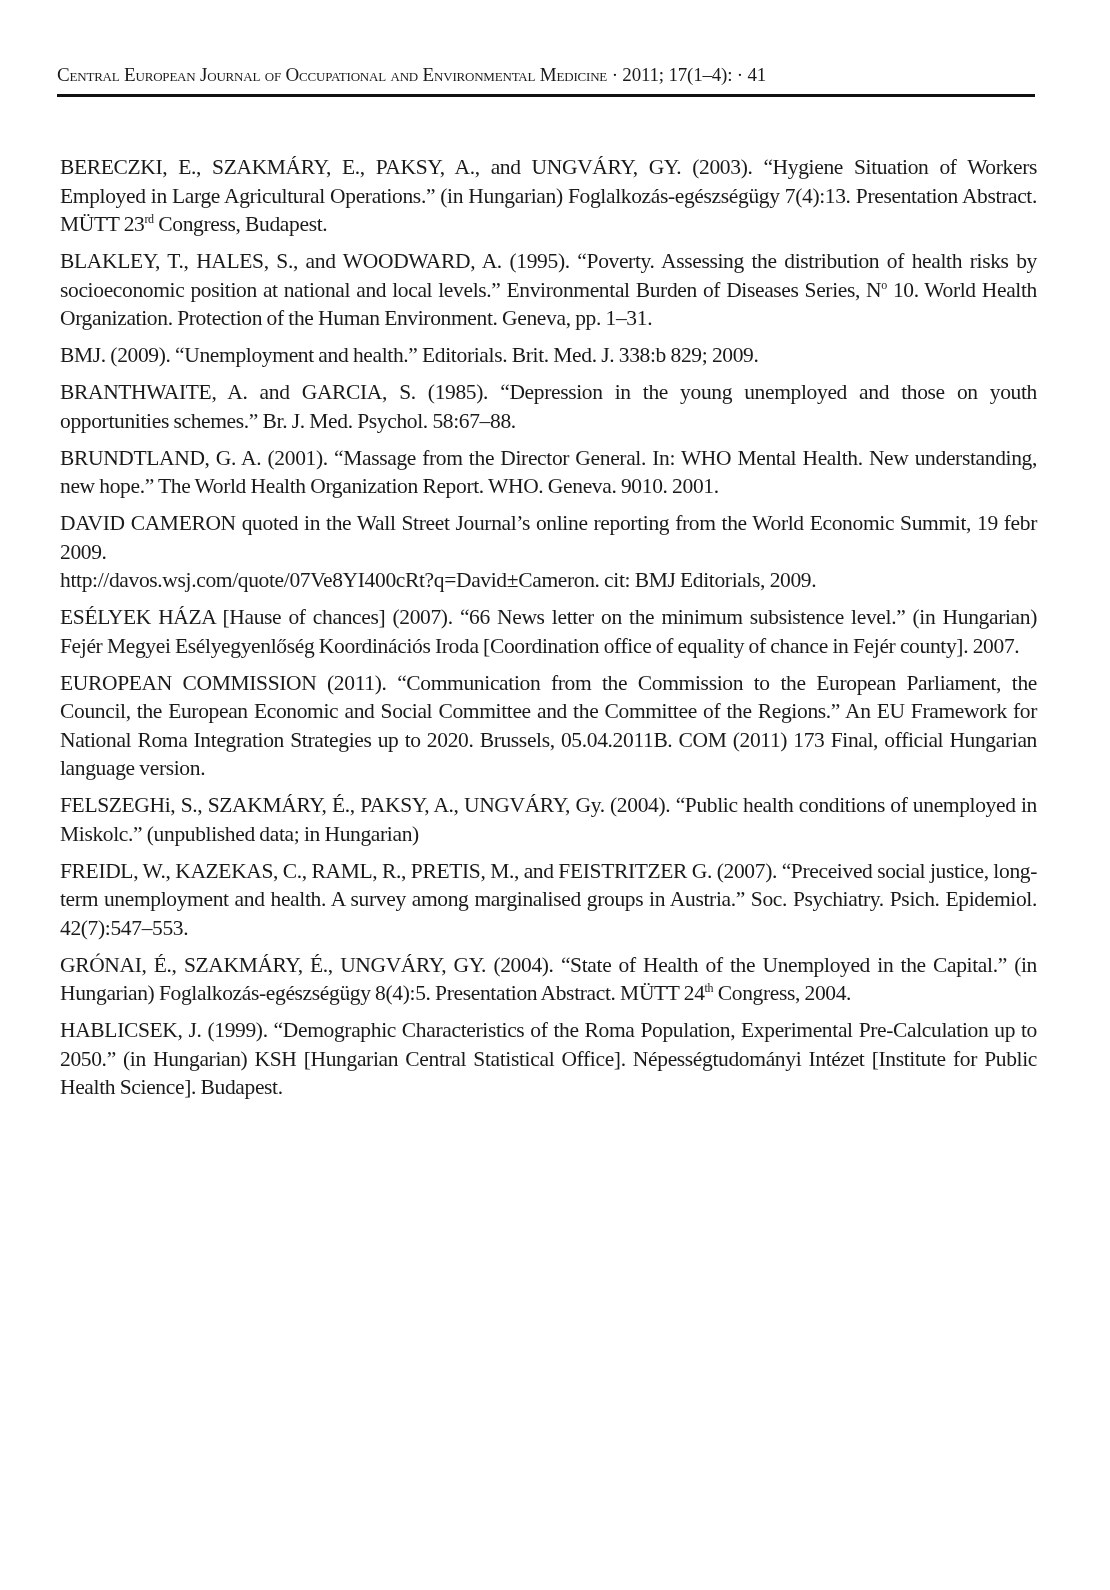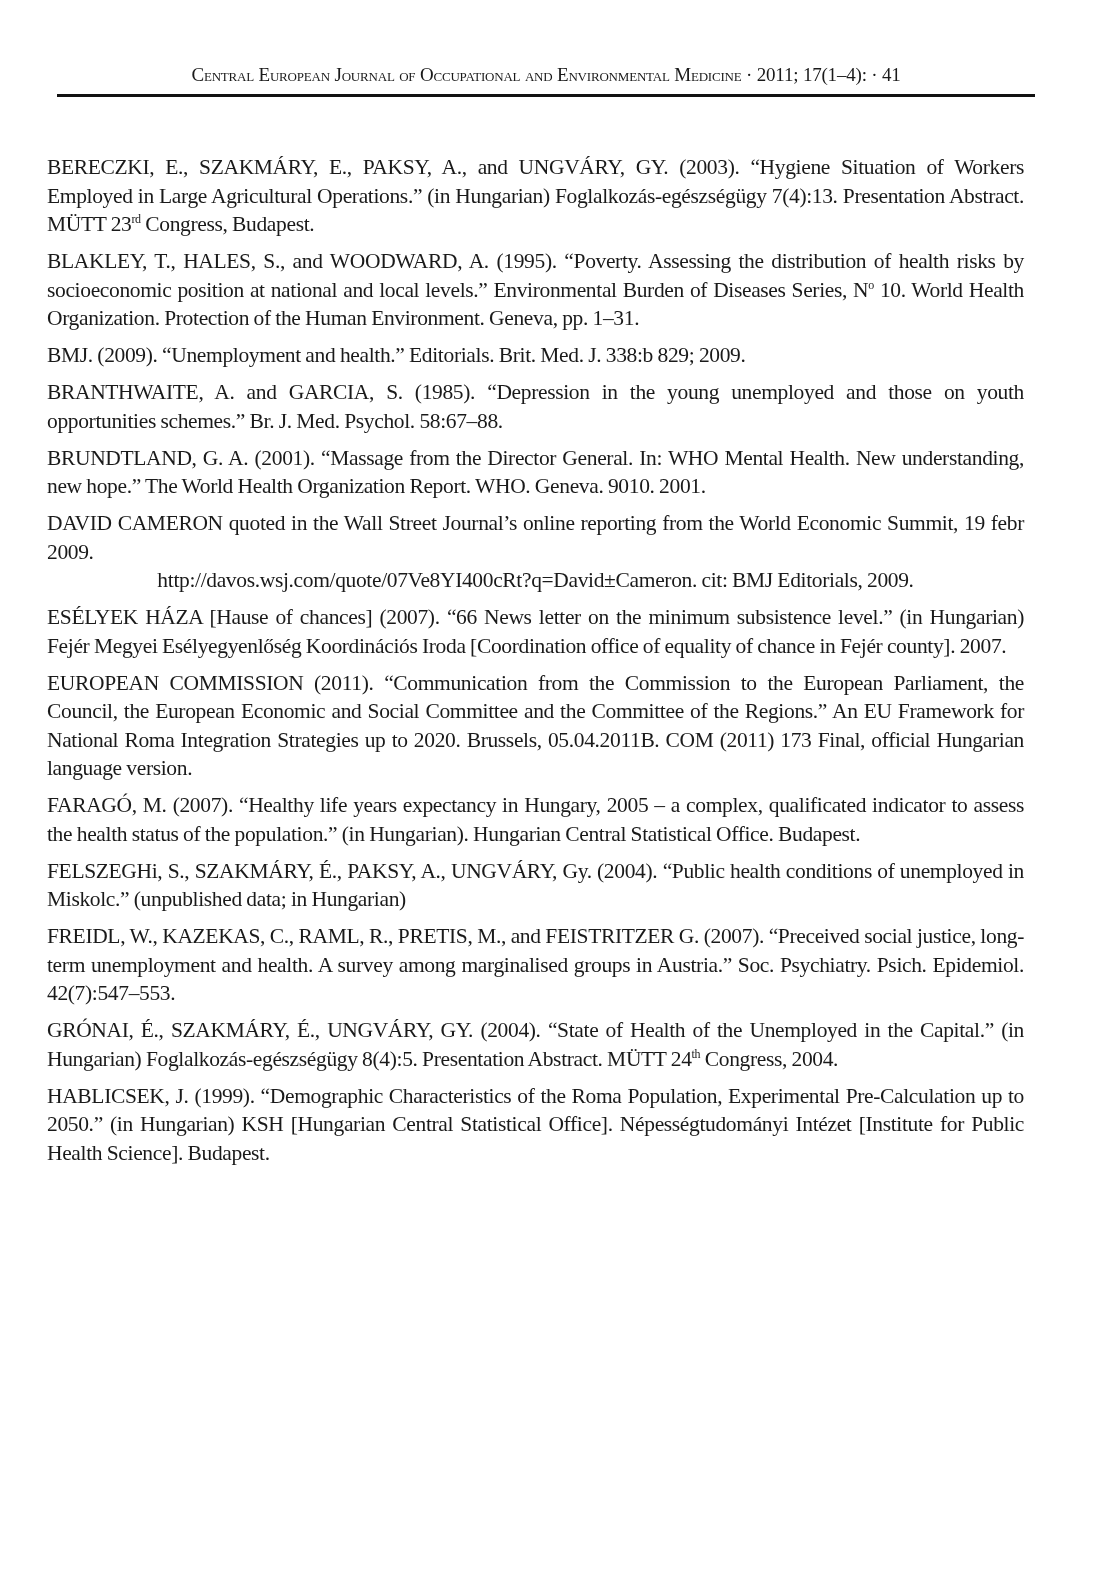--- a/index.html
+++ b/index.html
@@ -13,61 +13,61 @@
       position: relative;
       overflow: hidden;
       font-family: "Liberation Serif", "DejaVu Serif", serif;
       color: #1a1a1a;
     }
     .header {
       position: absolute;
       left: 57px;
       top: 62px;
       width: 978px;
-      text-align: center;
+      text-align: left;
       font-size: 19px;
       letter-spacing: -0.2px;
       line-height: 26px;
       font-variant: small-caps;
       white-space: nowrap;
     }
     .header .nums {
       font-variant: normal;
     }
     .rule {
       position: absolute;
       left: 57px;
       top: 94px;
       width: 978px;
       height: 3px;
       background: #111111;
     }
     .refs {
       position: absolute;
-      left: 47px;
+      left: 60px;
       top: 153px;
       width: 977px;
     }
     .ref {
       font-size: 21.5px;
       line-height: 28.5px;
       text-align: justify;
       letter-spacing: -0.35px;
       word-spacing: -0.5px;
       margin: 0 0 8.5px 0;
       hyphens: manual;
     }
     .ref sup {
       font-size: 12px;
       line-height: 0;
       vertical-align: 8px;
     }
     .ref .url {
       display: block;
-      text-align: center;
+      text-align: left;
     }
   </style>
 </head>
 <body>
 
 <div class="header"><span>Central European Journal of Occupational and Environmental Medicine</span><span class="nums"> · </span><span class="nums">2011; 17(1–4): · 41</span></div>
 <div class="rule"></div>
 
 <div class="refs">
   <p class="ref"><span>BERECZKI, E., SZAKMÁRY, E., PAKSY, A., and UNGVÁRY, GY. (2003). “Hygiene Situation of Workers Employed in Large Agricultural Operations.” (in Hungarian) Foglalkozás-egészségügy 7(4):13. Presentation Abstract. MÜTT 23</span><sup>rd</sup><span> Congress, Budapest.</span></p>
@@ -79,21 +79,20 @@
   <p class="ref">BRANTHWAITE, A. and GARCIA, S. (1985). “Depression in the young unemployed and those on youth opportunities schemes.” Br. J. Med. Psychol. 58:67–88.</p>
 
   <p class="ref">BRUNDTLAND, G. A. (2001). “Massage from the Director General. In: WHO Mental Health. New understanding, new hope.” The World Health Organization Report. WHO. Geneva. 9010. 2001.</p>
 
   <p class="ref"><span>DAVID CAMERON quoted in the Wall Street Journal’s online reporting from the World Economic Summit, 19 febr 2009.</span><span class="url">http://davos.wsj.com/quote/07Ve8YI400cRt?q=David±Cameron. cit: BMJ Editorials, 2009.</span></p>
 
   <p class="ref">ESÉLYEK HÁZA [Hause of chances] (2007). “66 News letter on the minimum subsistence level.” (in Hungarian) Fejér Megyei Esélyegyenlőség Koordinációs Iroda [Coordination office of equality of chance in Fejér county]. 2007.</p>
 
   <p class="ref">EUROPEAN COMMISSION (2011). “Communication from the Commission to the European Parliament, the Council, the European Economic and Social Committee and the Committee of the Regions.” An EU Framework for National Roma Integration Strategies up to 2020. Brussels, 05.04.2011B. COM (2011) 173 Final, official Hungarian language version.</p>
 
-  <p class="ref">FARAGÓ, M. (2007). “Healthy life years expectancy in Hungary, 2005 – a complex, qualificated indicator to assess the health status of the population.” (in Hungarian). Hungarian Central Statis­tical Office. Budapest.</p>
 
   <p class="ref">FELSZEGHi, S., SZAKMÁRY, É., PAKSY, A., UNGVÁRY, Gy. (2004). “Public health conditions of unemployed in Miskolc.” (unpublished data; in Hungarian)</p>
 
   <p class="ref">FREIDL, W., KAZEKAS, C., RAML, R., PRETIS, M., and FEISTRITZER G. (2007). “Preceived social justice, long-term unemployment and health. A survey among marginalised groups in Austria.” Soc. Psychiatry. Psich. Epidemiol. 42(7):547–553.</p>
 
   <p class="ref"><span>GRÓNAI, É., SZAKMÁRY, É., UNGVÁRY, GY. (2004). “State of Health of the Unemployed in the Capital.” (in Hungarian) Foglalkozás-egészségügy 8(4):5. Presentation Abstract. MÜTT 24</span><sup>th</sup><span> Congress, 2004.</span></p>
 
 
 
   <p class="ref">HABLICSEK, J. (1999). “Demographic Characteristics of the Roma Population, Experimental Pre-Calculation up to 2050.” (in Hungarian) KSH [Hungarian Central Statistical Office]. Népes­ségtudományi Intézet [Institute for Public Health Science]. Budapest.</p>

